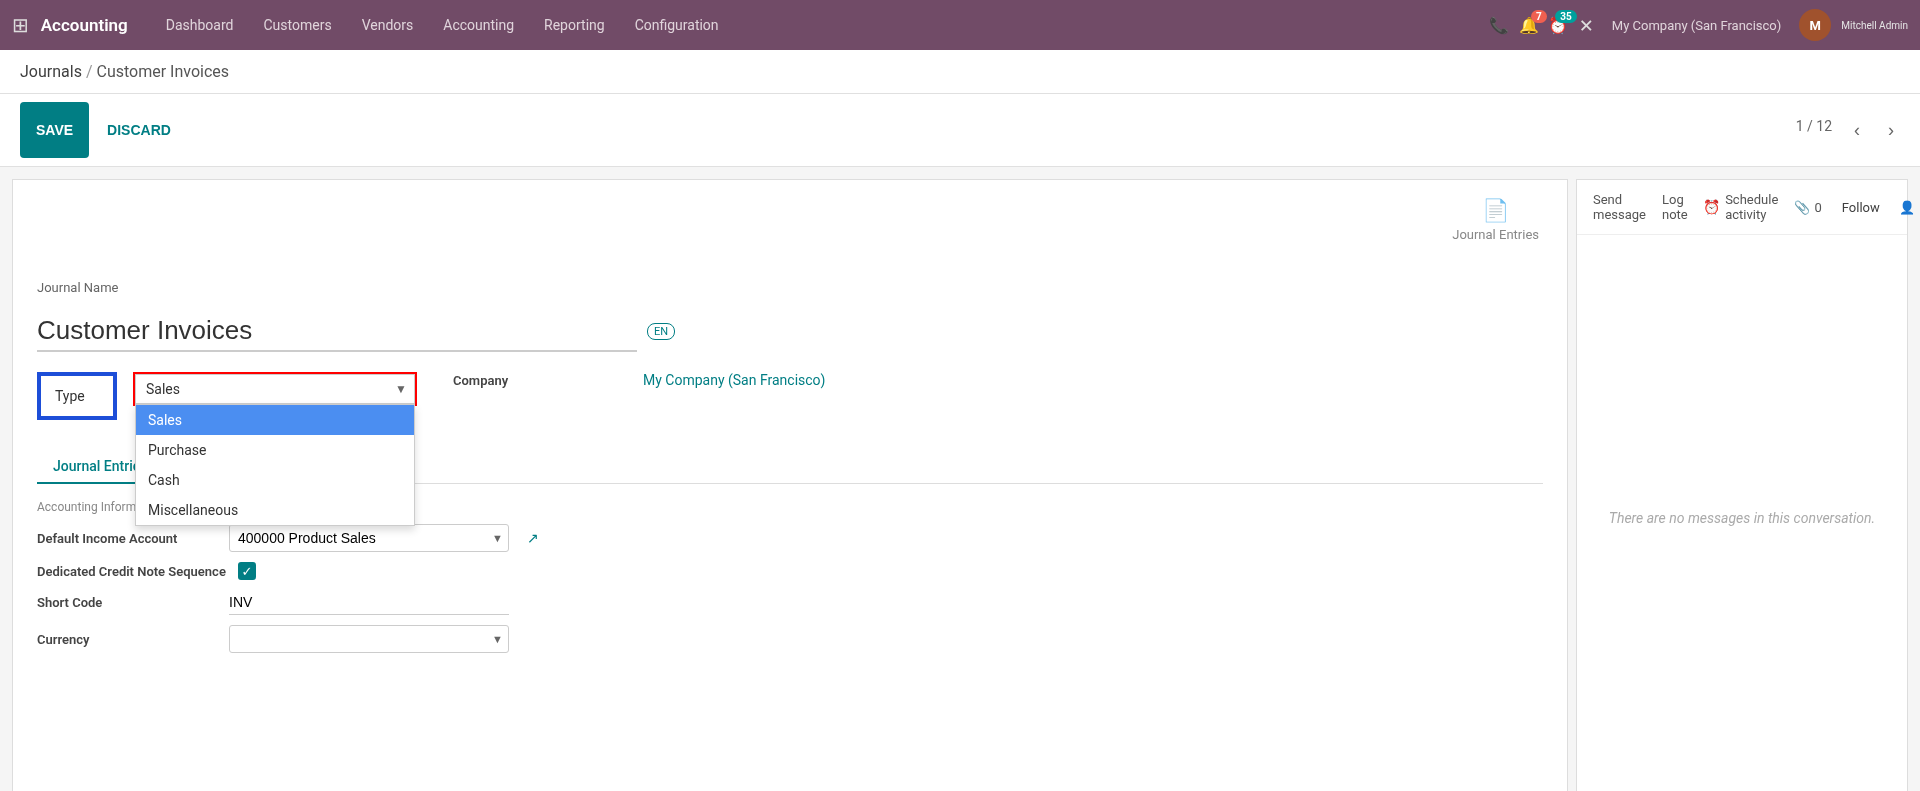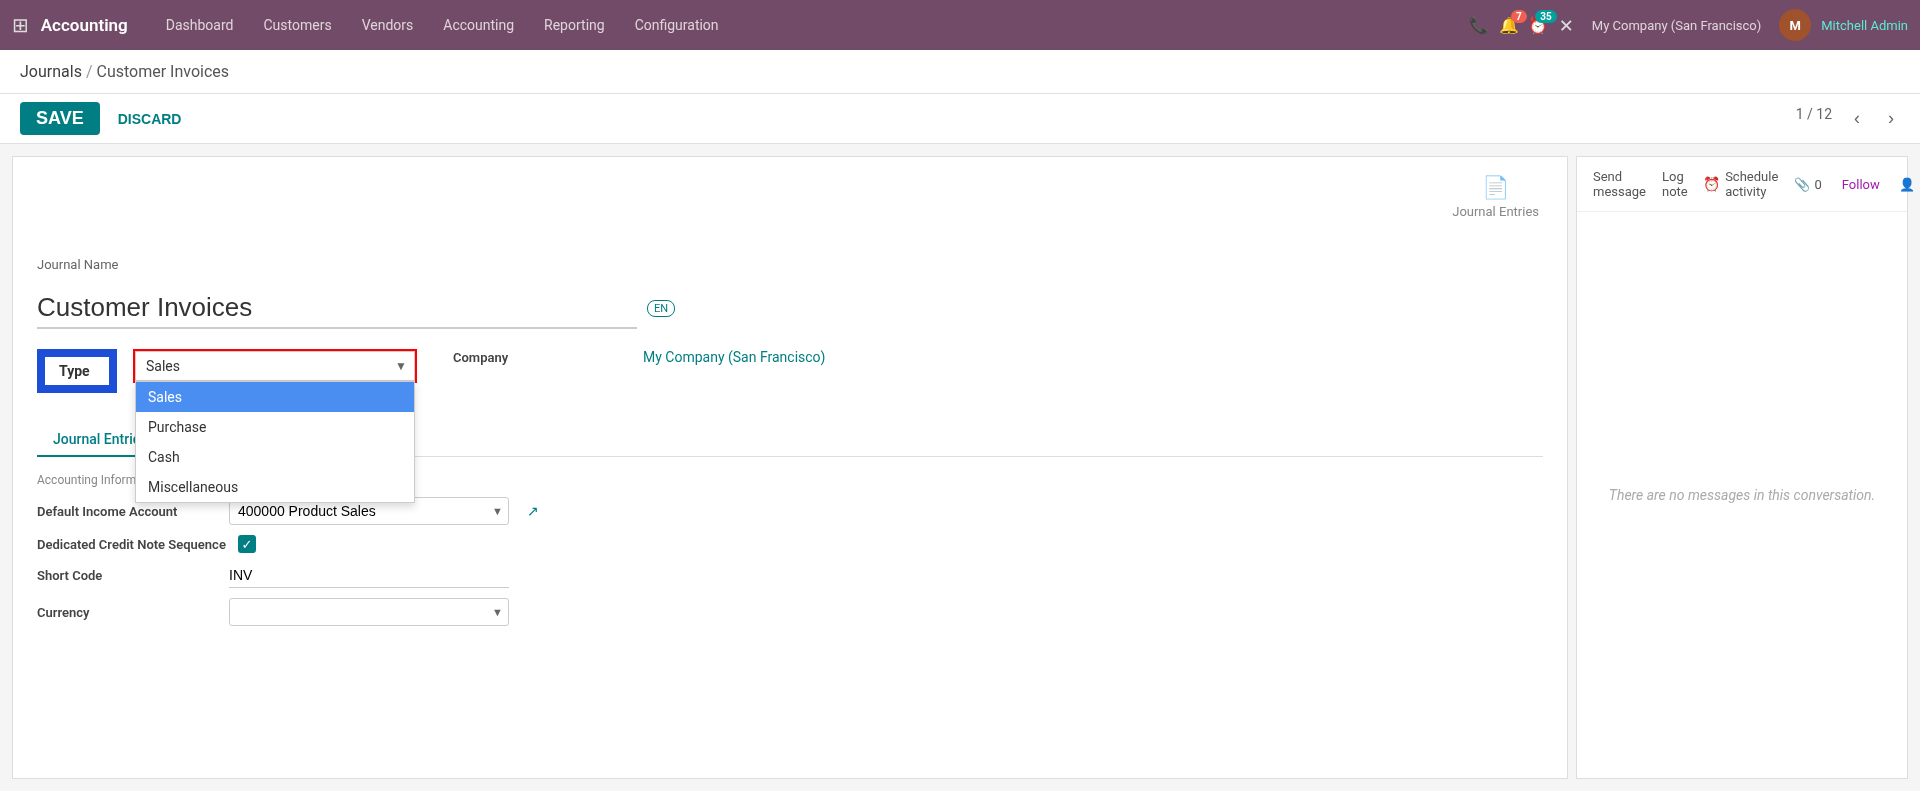--- a/index.html
+++ b/index.html
@@ -33,21 +33,21 @@
       font-weight: bold;
     }
     .badge-green { background: #00a09d; }
     .topnav-company { color: #e0d4db; font-size: 13px; margin: 0 8px; }
     .topnav-avatar {
       width: 32px; height: 32px; border-radius: 50%;
       background: #a0522d;
       display: flex; align-items: center; justify-content: center;
       color: white; font-weight: bold; font-size: 13px; cursor: pointer;
     }
-    .topnav-username { color: #5eead4; font-size: 13px; }
+    .topnav-username { color: #e5e5e5; font-size: 10px; }
 
     
     .breadcrumb-bar {
       background: white;
       padding: 12px 20px;
       border-bottom: 1px solid #e0e0e0;
     }
     .breadcrumb { font-size: 16px; color: #017e84; display: flex; align-items: center; gap: 4px; }
     .breadcrumb-sep { color: #999; }
     .breadcrumb-current { color: #555; }
@@ -58,23 +58,23 @@
       padding: 8px 20px;
       border-bottom: 1px solid #e0e0e0;
       display: flex;
       align-items: center;
       gap: 10px;
     }
     .btn-save {
       background: #017e84;
       color: white;
       border: none;
-      padding: 6px 16px;
+      padding: 20px 16px;
       border-radius: 4px;
-      font-size: 18px;
+      font-size: 14px;
       font-weight: 600;
       cursor: pointer;
     }
     .btn-discard {
       background: none;
       border: none;
       color: #017e84;
       font-size: 14px;
       font-weight: 600;
       cursor: pointer;
@@ -140,23 +140,23 @@
     }
 
     
     .type-row {
       display: flex;
       align-items: flex-start;
       margin-top: 20px;
       gap: 16px;
     }
     .type-label-box {
-      border: 8px solid #1d4ed8;
-      padding: 6px 14px;
-      font-weight: 700;
+      border: 4px solid #1d4ed8;
+      padding: 12px 14px;
+      font-weight: 400;
       font-size: 14px;
       min-width: 80px;
       display: flex;
       align-items: center;
     }
     .type-dropdown-container {
       position: relative;
       border: 2px solid red;
     }
     .dropdown-arrow {
@@ -278,21 +278,21 @@
       align-items: center;
       gap: 4px;
     }
     .chatter-action-icon { font-size: 14px; }
     .chatter-right { margin-left: auto; display: flex; align-items: center; gap: 12px; }
     .chatter-badge-btn {
       display: flex; align-items: center; gap: 4px;
       font-size: 13px; color: #555; cursor: pointer;
     }
     .follow-btn {
-      font-size: 13px; color: #a21caf; cursor: pointer;
+      font-size: 13px; color: #404040; cursor: pointer;
       padding: 0 8px;
     }
     .follower-count { display: flex; align-items: center; gap: 4px; font-size: 13px; color: #555; }
 
     .chatter-empty {
       flex: 1;
       display: flex;
       align-items: center;
       justify-content: center;
       color: #aaa;

